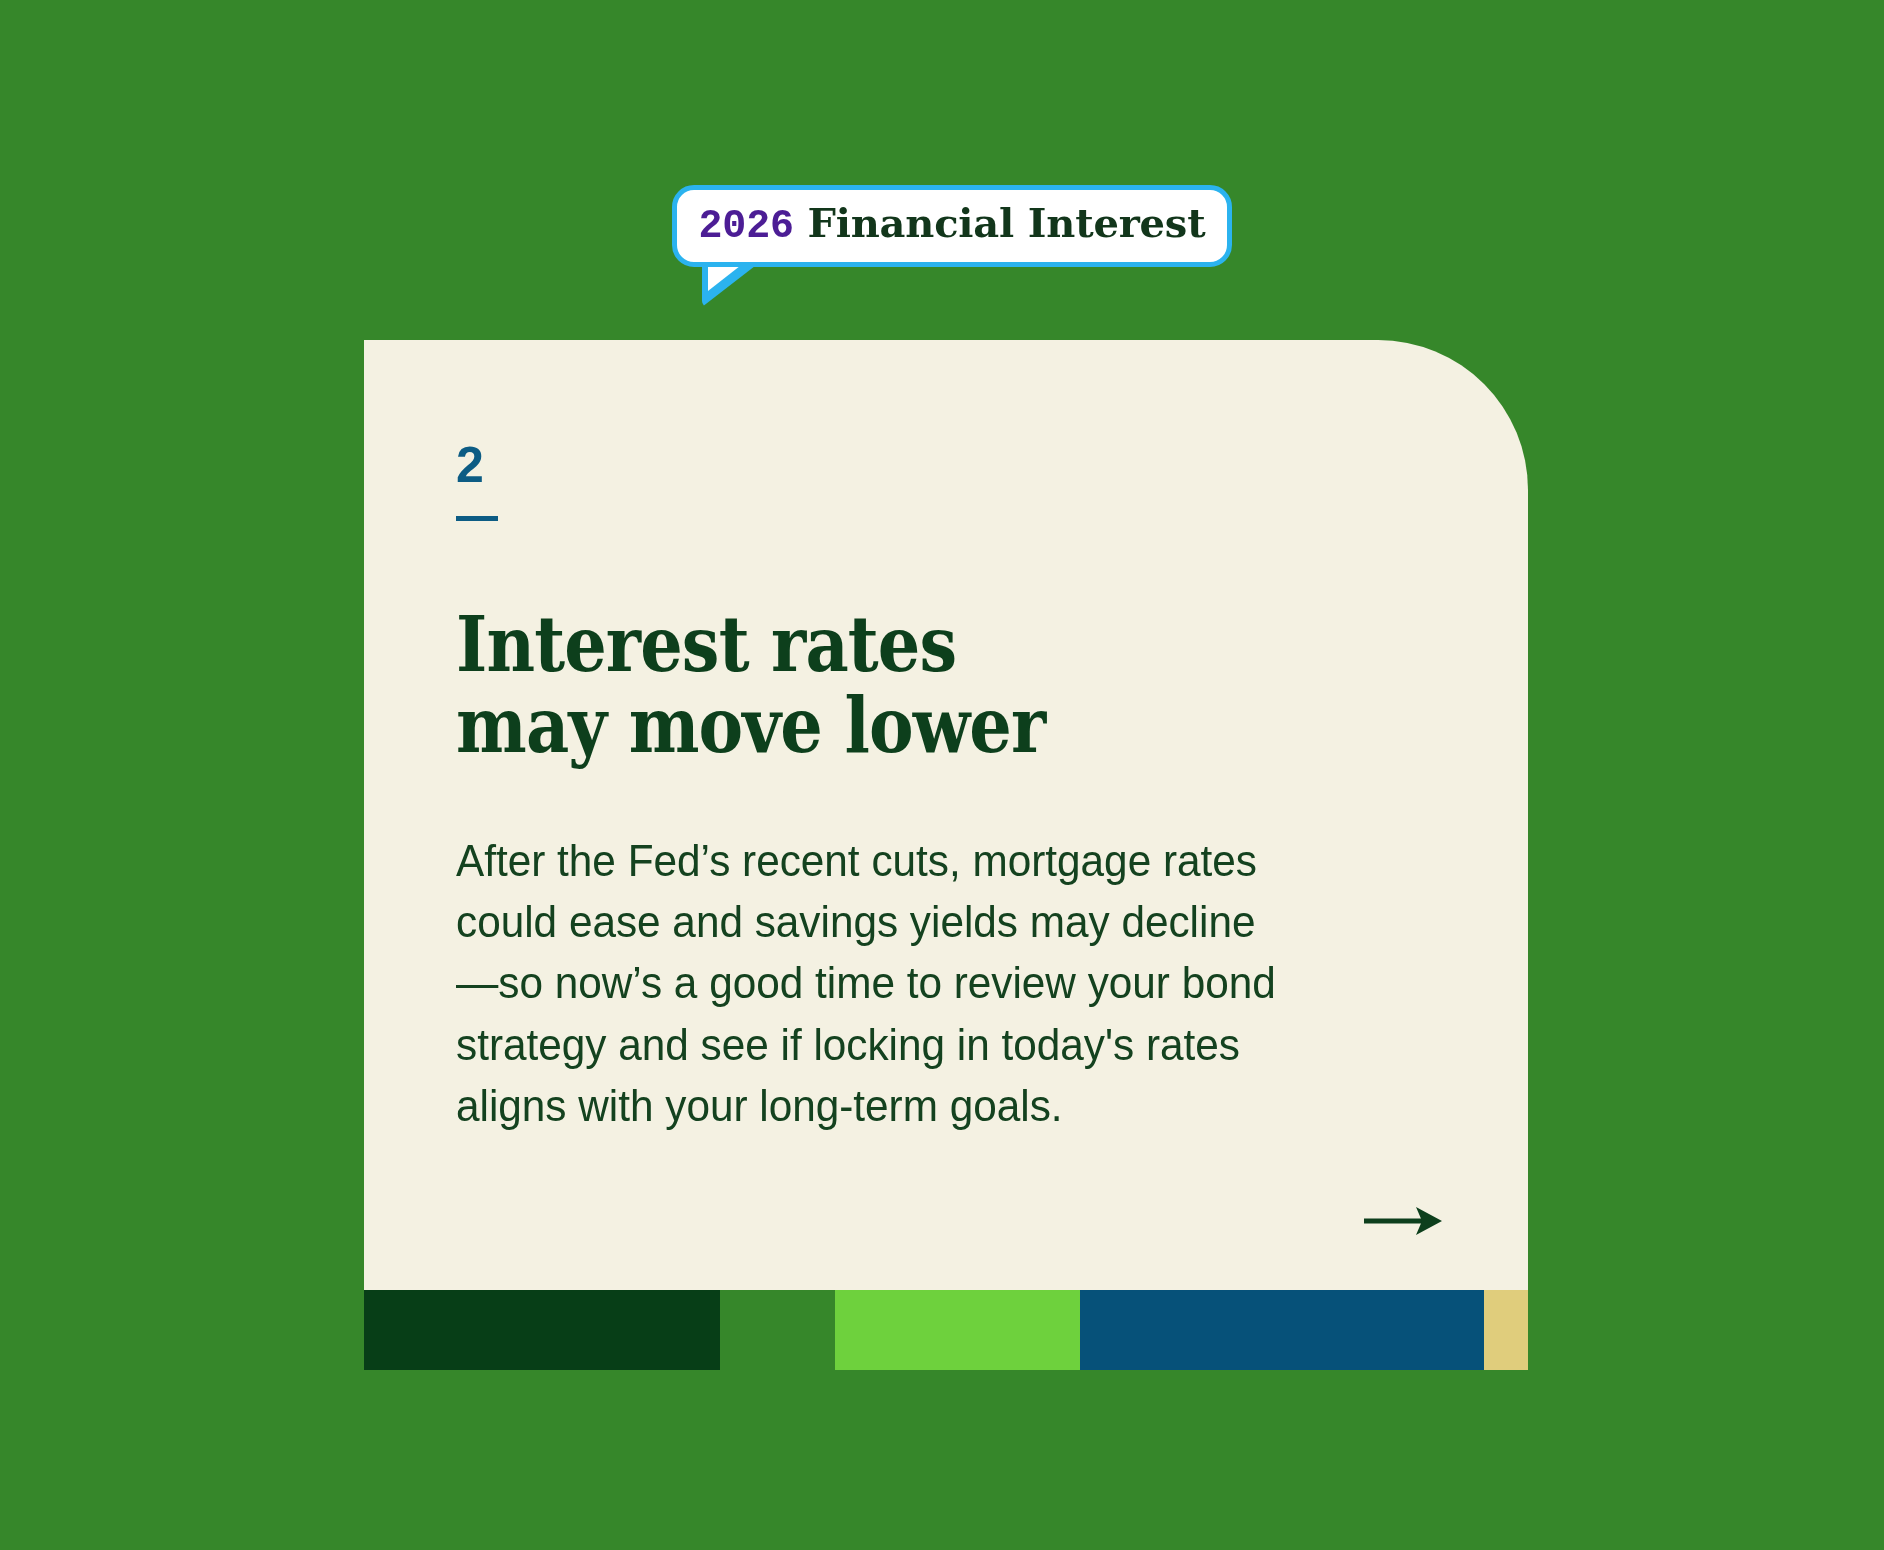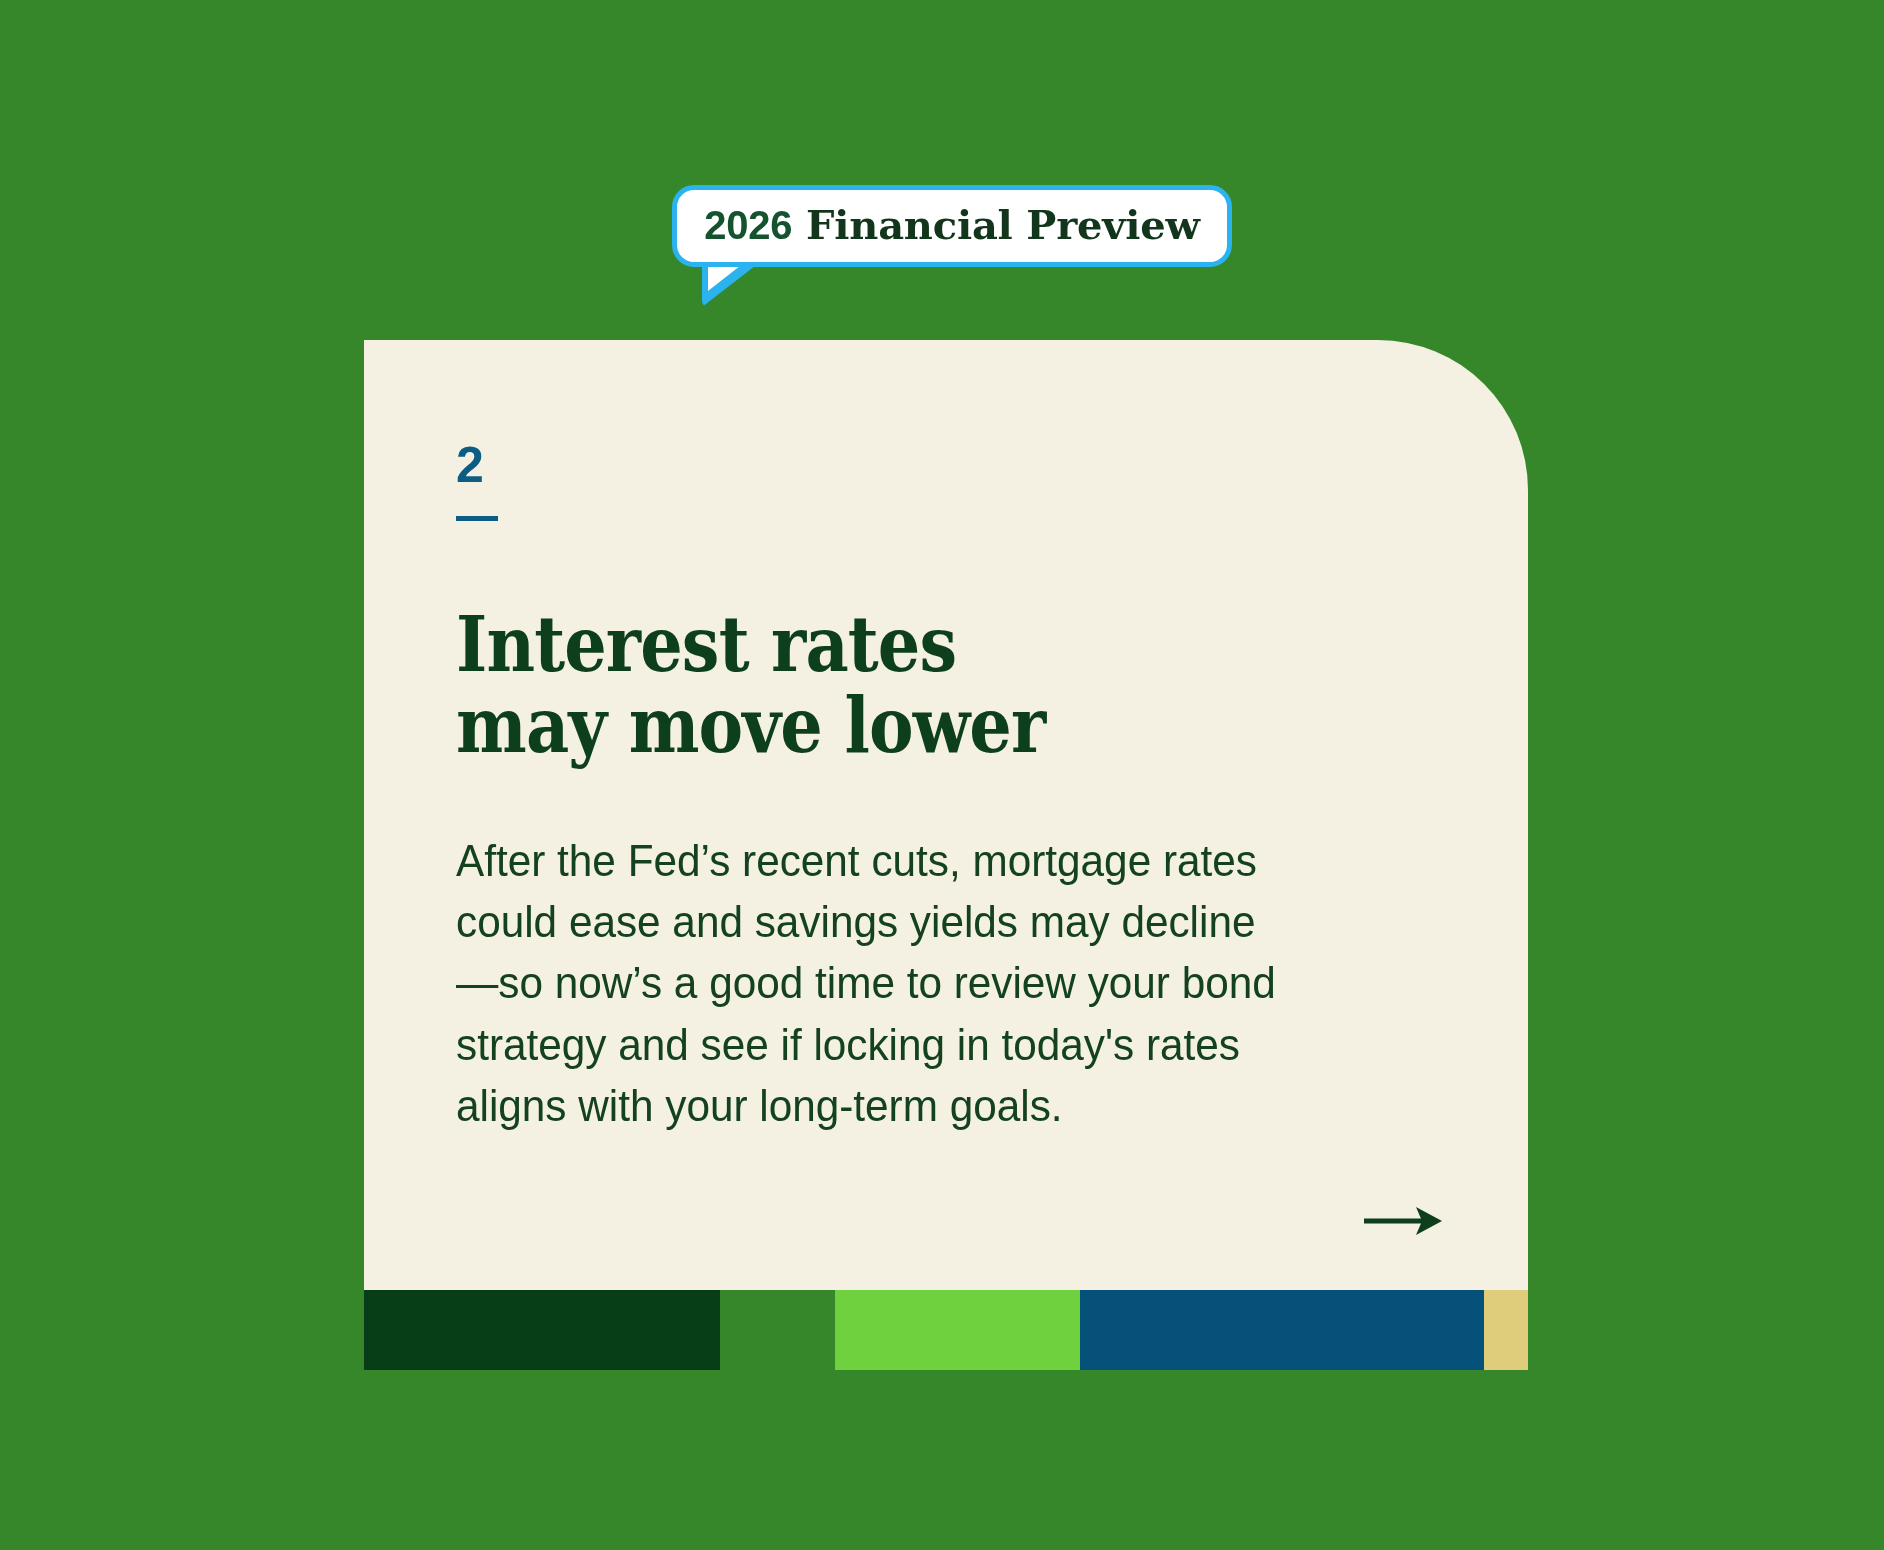--- a/index.html
+++ b/index.html
@@ -48,22 +48,22 @@
     font-family: "DejaVu Serif", "Liberation Serif", serif;
     font-weight: 700;
     font-size: 40px;
     letter-spacing: -0.2px;
     color: #12361b;
     line-height: 1;
     position: relative;
     top: -1px;
   }
   .badge-year {
-    color: #14532d;
-    font-family: Liberation Sans, sans-serif;
+    color: #4c1d95;
+    font-family: Liberation Mono, monospace;
     font-weight: 700;
   }
   
   .badge-tail-outer {
     position: absolute;
     left: 30px;
     top: 74px;
     width: 0;
     height: 0;
     border-left: 0 solid transparent;
@@ -160,21 +160,21 @@
 </style>
 </head>
 <body>
 
 <div class="stage">
 
   <div class="badge-wrap">
     <div class="badge-tail-outer"></div>
     <div class="badge-tail-inner"></div>
     <div class="badge">
-      <div class="badge-text"><span class="badge-year">2026</span><span> Financial Preview</span></div>
+      <div class="badge-text"><span class="badge-year">2026</span><span> Financial Interest</span></div>
     </div>
   </div>
 
   <div class="card">
 
     <div class="card-number">2</div>
     <div class="card-number-rule"></div>
 
     <h1 class="card-headline">Interest rates may move lower</h1>
 

